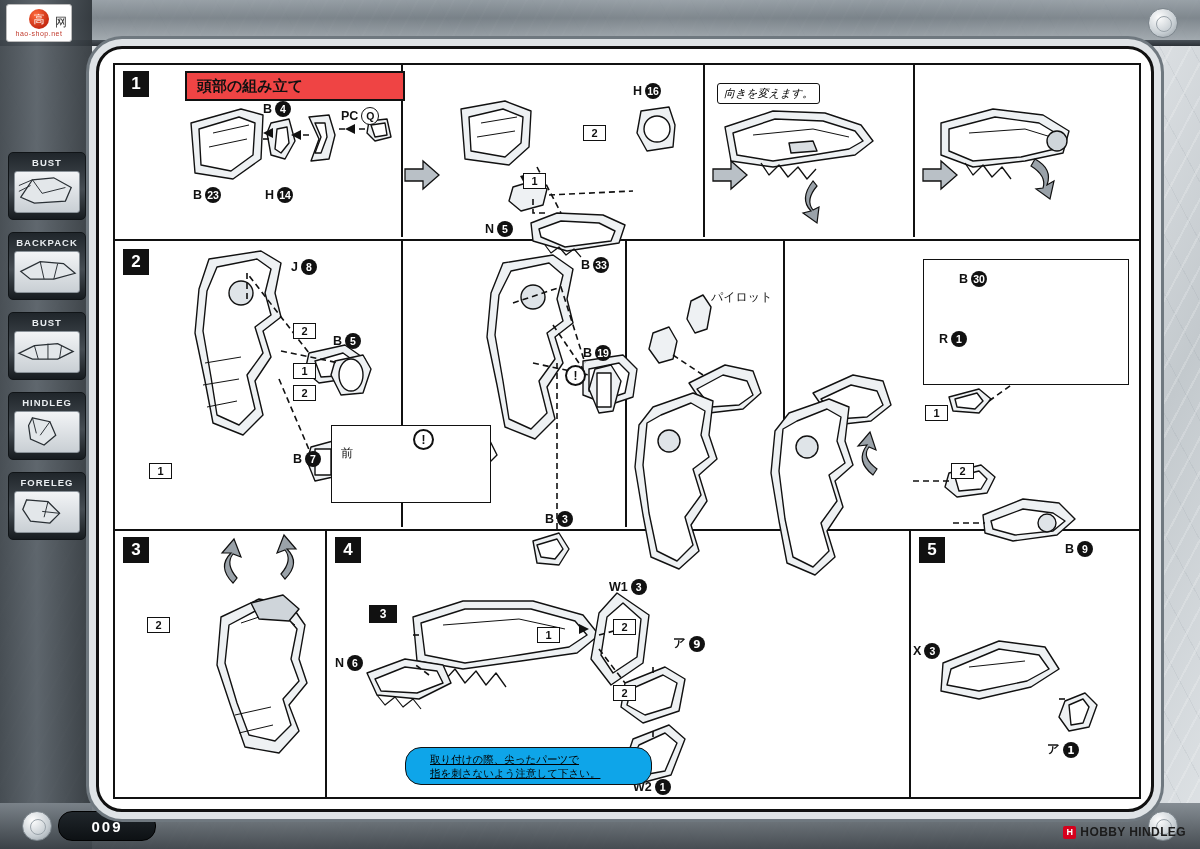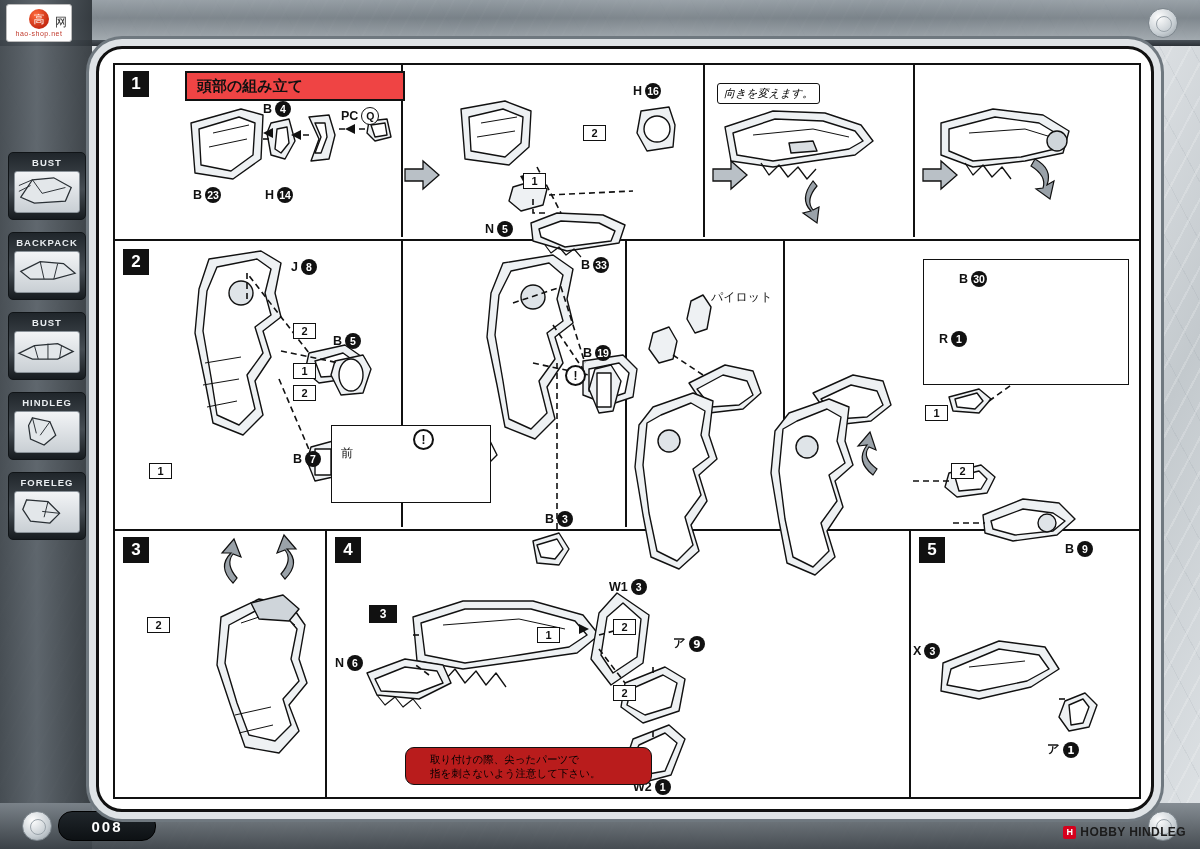--- a/index.html
+++ b/index.html
@@ -137,22 +137,22 @@
     font-size:11px;font-weight:bold;padding:0 4px;min-width:13px;text-align:center;
     line-height:14px;
   }
   .lab{position:absolute;font-size:12px;color:#111;white-space:nowrap;}
   .jp{font-family:"DejaVu Sans", sans-serif;}
   .bubble{
     position:absolute;border:1.6px solid #111;background:#fff;border-radius:3px;
     font-size:11px;padding:2px 6px;white-space:nowrap;
   }
   .warn{
-    position:absolute;border:1.6px solid #111;background:#b91c1c;border-radius:9px;
-    font-size:10.5px;line-height:1.35;padding:4px 7px 4px 24px;white-space:pre-line;
+    position:absolute;border:1.6px solid #111;background:#0ea5e9;border-radius:16px;
+    font-size:10.5px;line-height:1.35;padding:4px 7px 4px 24px;white-space:pre-line;text-decoration:underline;
   }
   .notebox{
     position:absolute;border:1.6px solid #111;background:#fff;
     font-size:10.5px;line-height:1.3;padding:4px 6px;white-space:pre-line;
   }
   .excl{
     position:absolute;width:17px;height:17px;border-radius:50%;border:2px solid #111;
     background:#fff;color:#111;font-weight:bold;font-size:12px;
     display:flex;align-items:center;justify-content:center;
   }
@@ -221,21 +221,21 @@
       <div class="tlabel">FORELEG</div>
       <div class="timg">
         <svg viewBox="0 0 66 40">
             <path d="M12 8 L34 10 L46 22 L36 32 L16 30 L8 18 Z" fill="#e3e7ea" stroke="#2a3035" stroke-width="1.3"></path>
             <path d="M34 10 L30 26 M46 22 L28 20" stroke="#2a3035" stroke-width="1"></path>
           </svg>
       </div>
     </div>
   </div>
 
-  <div class="pagenum">008</div>
+  <div class="pagenum">009</div>
   <div class="hs">
     <span class="hsq">H</span>
     <span>HOBBY HINDLEG</span>
   </div>
 
   <div class="panel">
     <div class="panel-inner">
 
       <div class="box" style="left:0;top:0;width:1024px;height:176px;"></div>
       <div class="box" style="left:0;top:176px;width:1024px;height:290px;"></div>

